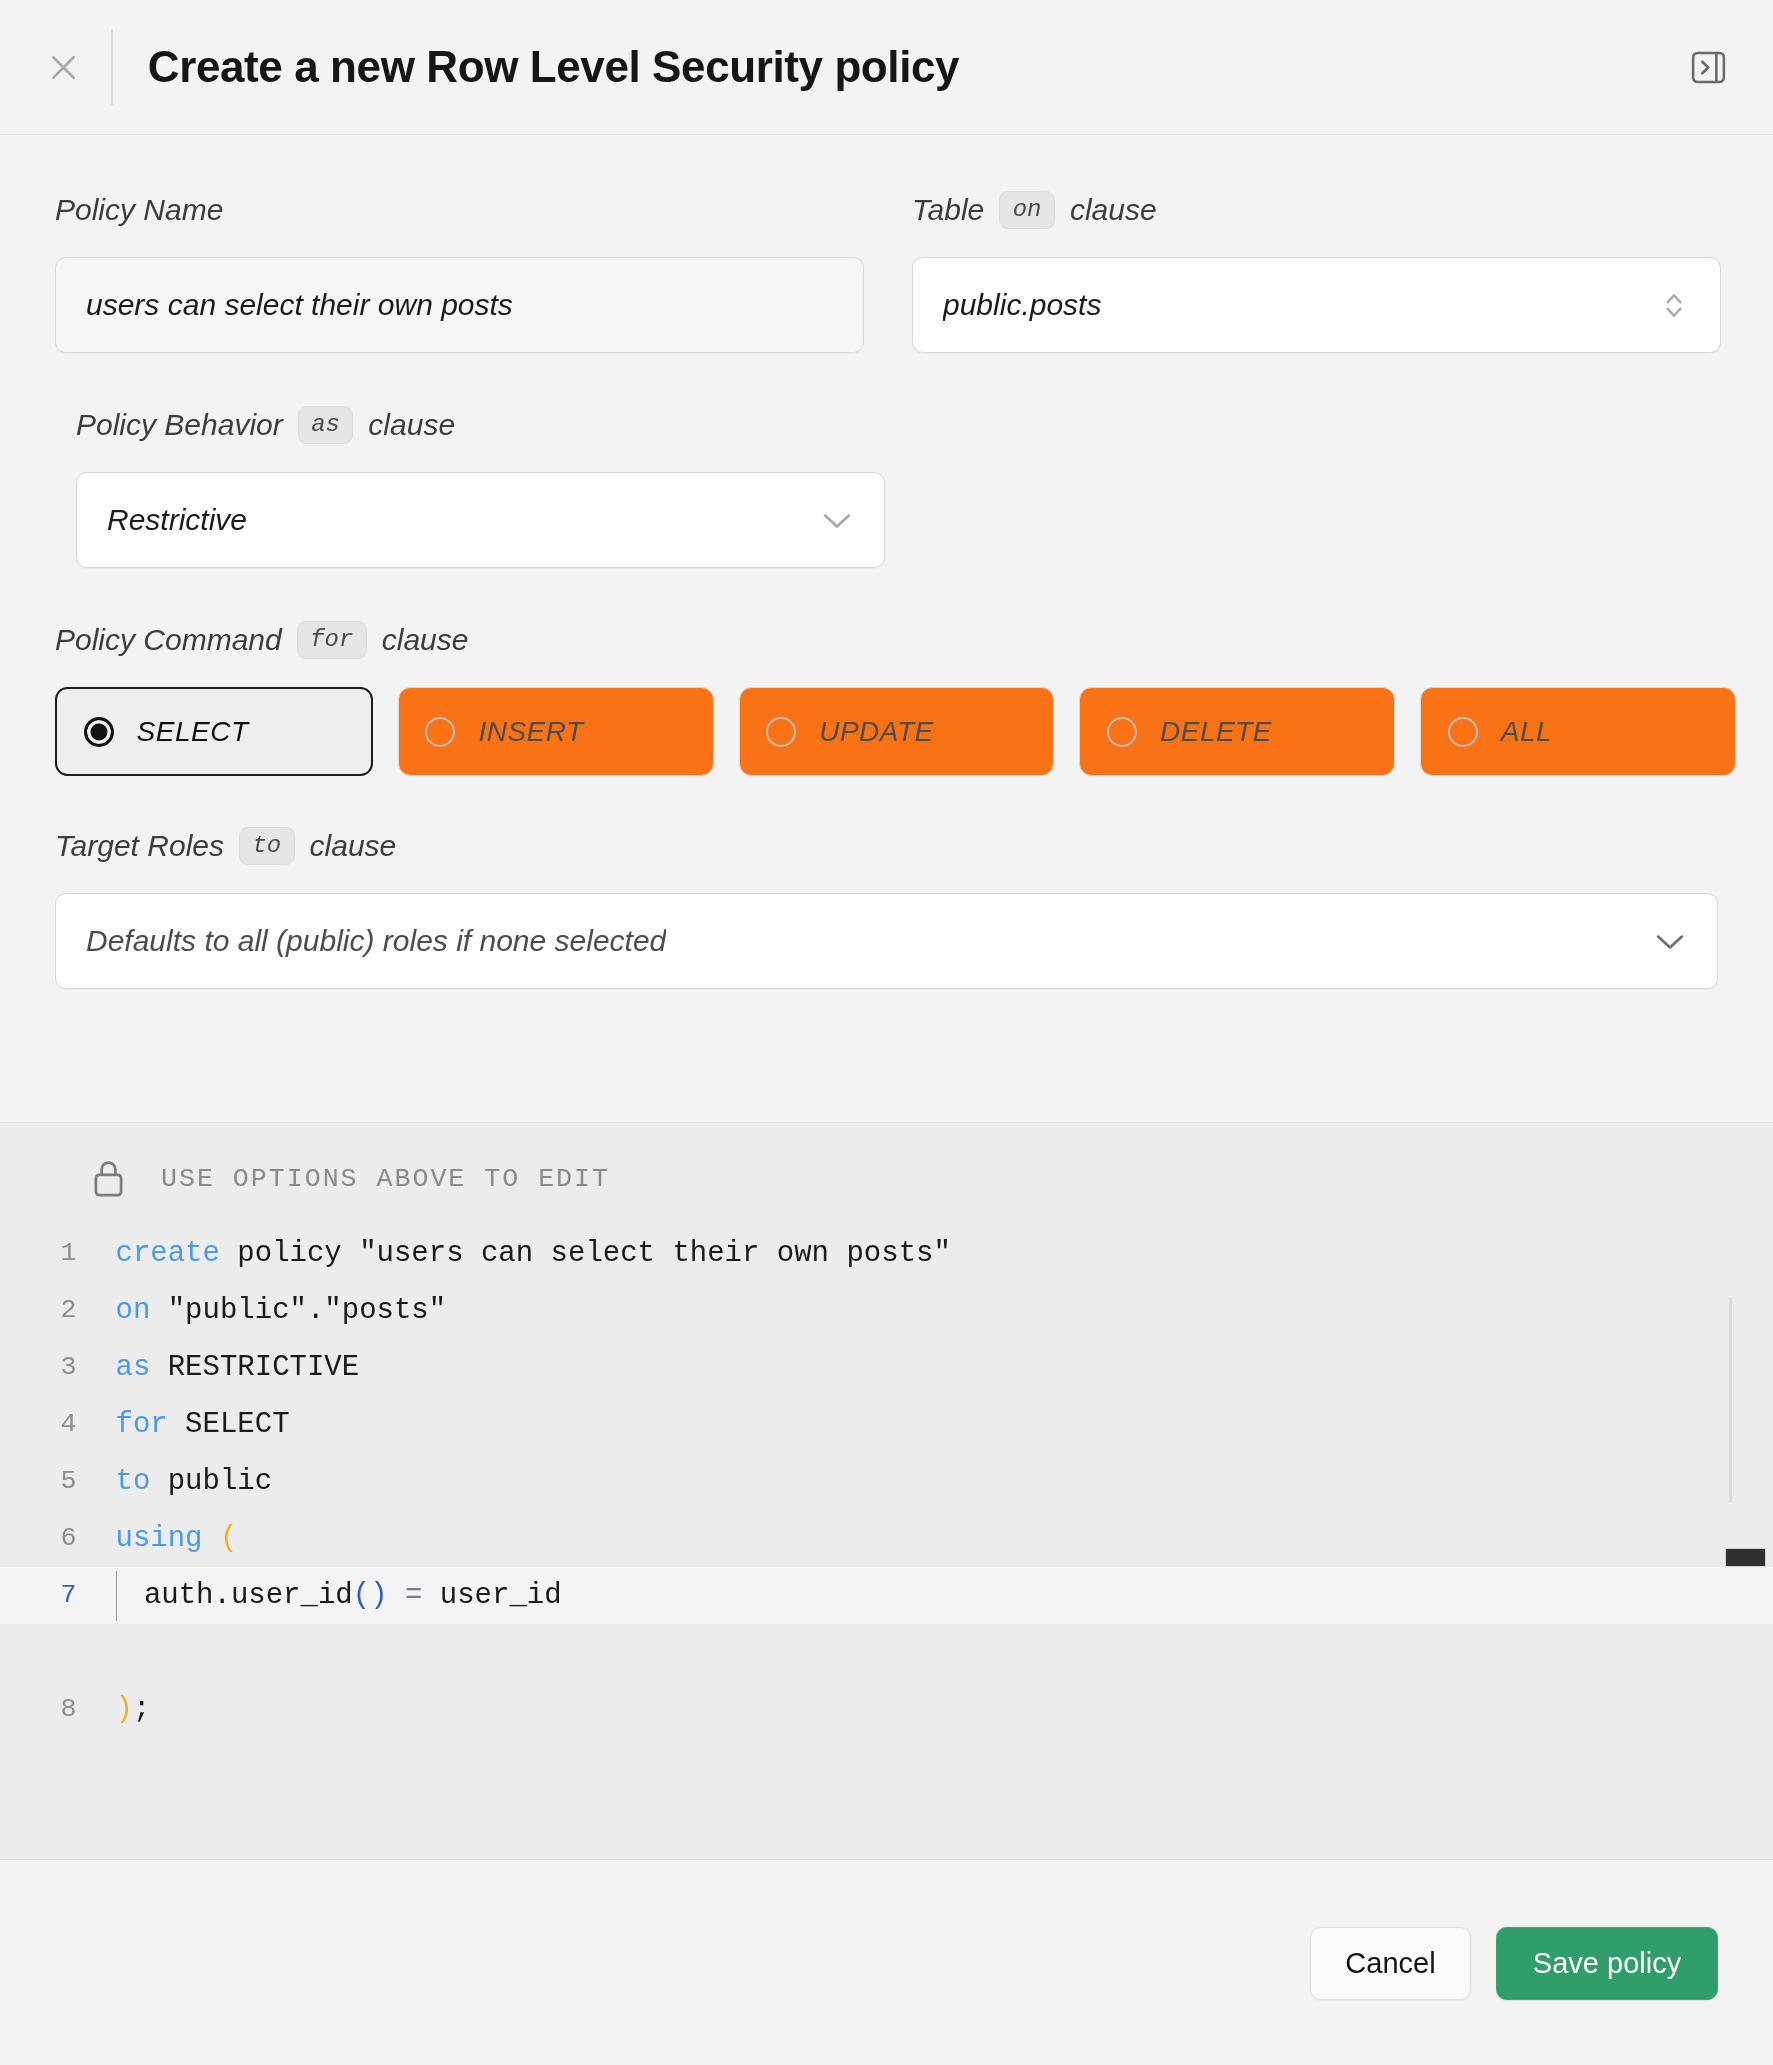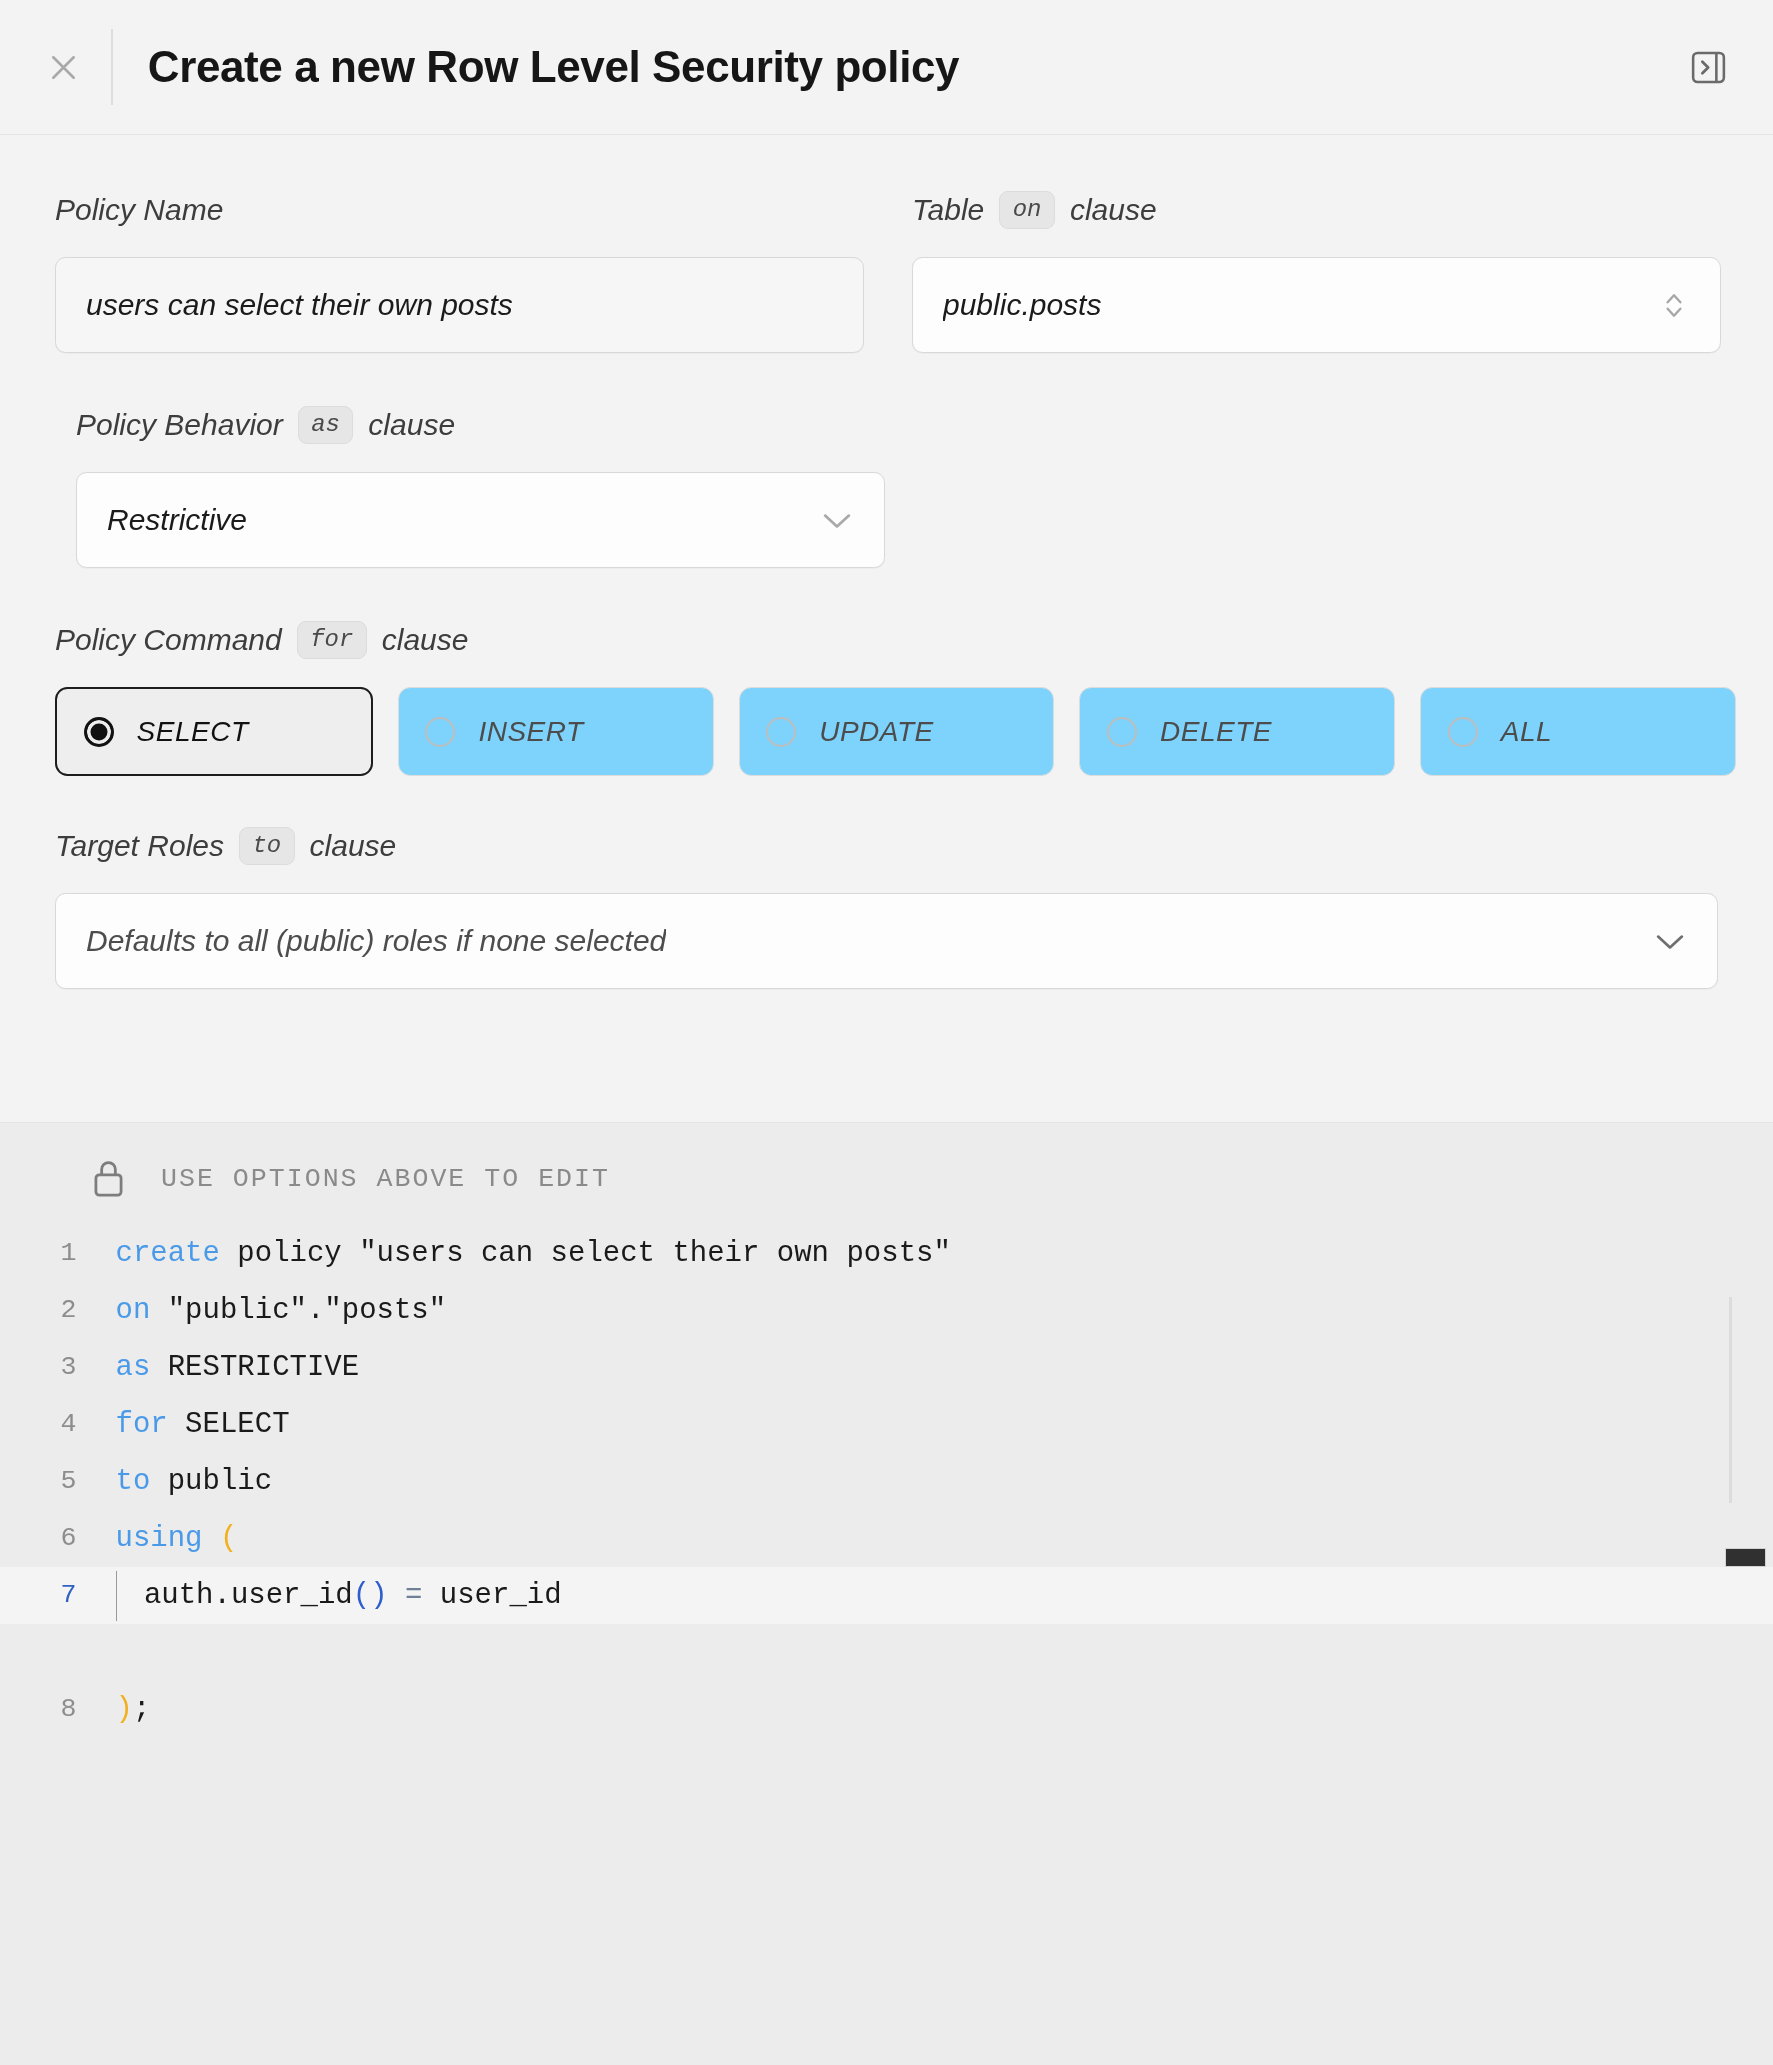--- a/index.html
+++ b/index.html
@@ -100,21 +100,21 @@
   .mt-command  { margin-top: 48px; }
   .mt-roles    { margin-top: 46px; }
 
   
   .radio-row { display: flex; gap: 25px; }
   .radio-card {
     flex: 1;
     height: 89px;
     border: 1.8px solid #dcdcdc;
     border-radius: 12.4px;
-    background: #7dd3fc;
+    background: #f97316;
     display: flex; align-items: center;
     padding-left: 26.6px;
     gap: 23px;
     cursor: pointer;
   }
   .radio-card.selected {
     border: 2.7px solid #1d1d1d;
     background: #eeeeee;
   }
   .radio-dot {
@@ -392,15 +392,23 @@
     <div class="spacer-line"></div>
 
     <div class="code-line">
       <span class="ln">8</span>
       <span class="code-text"><span class="br">)</span><span>;</span></span>
     </div>
 
     <div class="editor-vrule" style="right:41px; top:174px; height:206px;"></div>
   </div>
 
+  <div class="footer">
+    <div class="btn btn-cancel">
+      <span>Cancel</span>
+    </div>
+    <div class="btn btn-save">
+      <span>Save policy</span>
+    </div>
+  </div>
 
 </div>
 
 
 </body></html>

